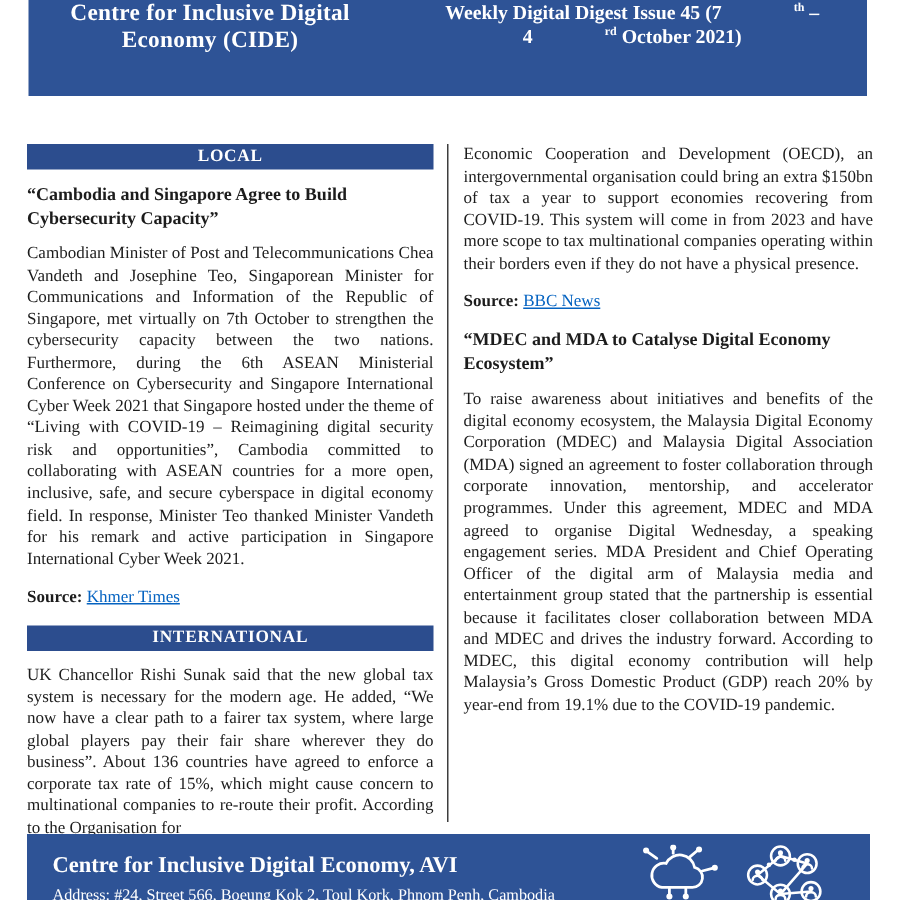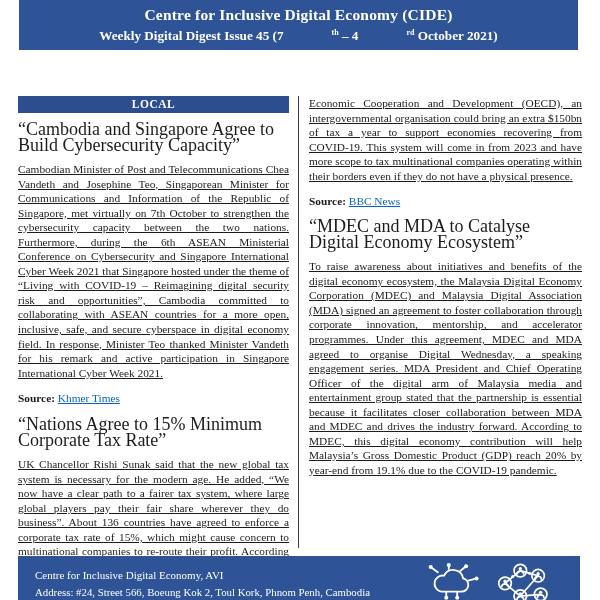--- a/index.html
+++ b/index.html
@@ -4,49 +4,49 @@
 <style>
   html,body{margin:0;padding:0;}
   body{
     width:600px;height:600px;position:relative;overflow:hidden;
     background:#ffffff;
     font-family:"Liberation Serif", serif;
     color:#1c1c1c;
   }
   
   .header{
-    position:absolute;left:19px;top:0;width:559px;height:50px;
+    position:absolute;left:19px;top:0;width:559px;height:64px;
     background:#2e5396;color:#ffffff;text-align:center;
-    display:flex;flex-direction:column;justify-content:center;gap:4px;
+    display:flex;flex-direction:row;justify-content:center;gap:4px;
   }
   .header .t1{font-size:15.5px;font-weight:bold;letter-spacing:.2px;}
   .header .t2,.header .t3{font-size:13.2px;font-weight:bold;}
   .header sup{font-size:8px;margin-left:48px;}
   
   .col-left{position:absolute;left:18px;top:96px;width:271px;}
   .col-right{position:absolute;left:309px;top:96px;width:273px;}
   .divider{position:absolute;left:298px;top:96px;width:1px;height:452px;background:#3d3d3d;}
   .banner{
     background:#2c4d8e;color:#ffffff;text-align:center;
     font-weight:bold;font-size:11.5px;letter-spacing:.5px;
     padding:2px 0 3px 0;margin:0 0 9px 0;
   }
-  .headline{font-weight:normal;font-size:18px;line-height:15.5px;margin:0 0 9px 0;}
-  .para{font-size:11.35px;line-height:14.55px;text-align:justify;margin:0;text-decoration:underline;}
+  .headline{font-weight:bold;font-size:12px;line-height:15.5px;margin:0 0 9px 0;}
+  .para{font-size:11.35px;line-height:14.55px;text-align:justify;margin:0;}
   .source{font-size:11.35px;margin:12px 0 12px 0;}
   .source .lbl{font-weight:bold;}
   .source a{color:#0563c1;text-decoration:underline;cursor:pointer;text-align:right;}
   .section-gap{margin-top:13px;}
   
   .footer{
     position:absolute;left:18px;top:556px;width:562px;height:60px;
     background:#2e5396;color:#ffffff;box-sizing:border-box;
     padding:13px 0 0 17px;
   }
-  .footer .org{font-weight:normal;font-size:11px;}
+  .footer .org{font-weight:bold;font-size:15px;}
   .footer .addr{font-size:10.8px;margin-top:5px;}
   .footer-icons{position:absolute;right:30px;top:7px;display:flex;gap:14px;align-items:flex-start;}
   .footer-icons svg{display:block;}
 </style>
 </head>
 <body>
 
 <div class="header">
   <div class="t1">Centre for Inclusive Digital Economy (CIDE)</div>
   <div class="t2"><span>Weekly Digital Digest Issue 45 (7</span><sup>th</sup><span> – 4</span><sup>rd</sup><span> October 2021)</span></div>
@@ -55,21 +55,21 @@
 <div class="col-left">
   <div class="banner">LOCAL</div>
   <div class="headline">“Cambodia and Singapore Agree to Build Cybersecurity Capacity”</div>
   <p class="para">Cambodian Minister of Post and Telecommunications Chea Vandeth and Josephine Teo, Singaporean Minister for Communications and Information of the Republic of Singapore, met virtually on 7th October to strengthen the cybersecurity capacity between the two nations. Furthermore, during the 6th ASEAN Ministerial Conference on Cybersecurity and Singapore International Cyber Week 2021 that Singapore hosted under the theme of “Living with COVID-19 – Reimagining digital security risk and opportunities”, Cambodia committed to collaborating with ASEAN countries for a more open, inclusive, safe, and secure cyberspace in digital economy field. In response, Minister Teo thanked Minister Vandeth for his remark and active participation in Singapore International Cyber Week 2021.</p>
   <div class="source">
     <span class="lbl">Source:</span>
     <a>Khmer Times</a>
   </div>
 
   <div class="section-gap">
-    <div class="headline">“Nations Agree to 15% Minimum Corporate Tax Rate”</div>
+    <div class="banner">INTERNATIONAL</div>
     <p class="para">UK Chancellor Rishi Sunak said that the new global tax system is necessary for the modern age. He added, “We now have a clear path to a fairer tax system, where large global players pay their fair share wherever they do business”. About 136 countries have agreed to enforce a corporate tax rate of 15%, which might cause concern to multinational companies to re-route their profit. According to the Organisation for</p>
   </div>
 </div>
 
 <div class="divider"></div>
 
 <div class="col-right">
   <p class="para">Economic Cooperation and Development (OECD), an intergovernmental organisation could bring an extra $150bn of tax a year to support economies recovering from COVID-19. This system will come in from 2023 and have more scope to tax multinational companies operating within their borders even if they do not have a physical presence.</p>
   <div class="source">
     <span class="lbl">Source:</span>

